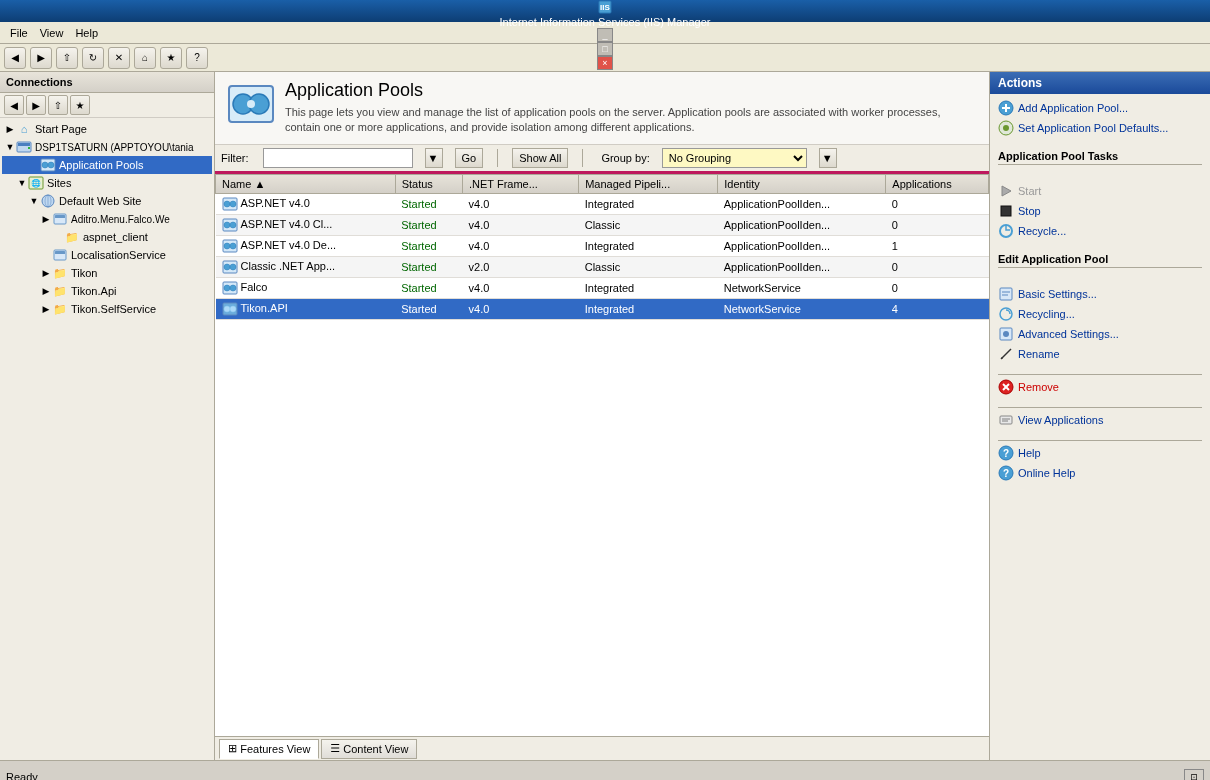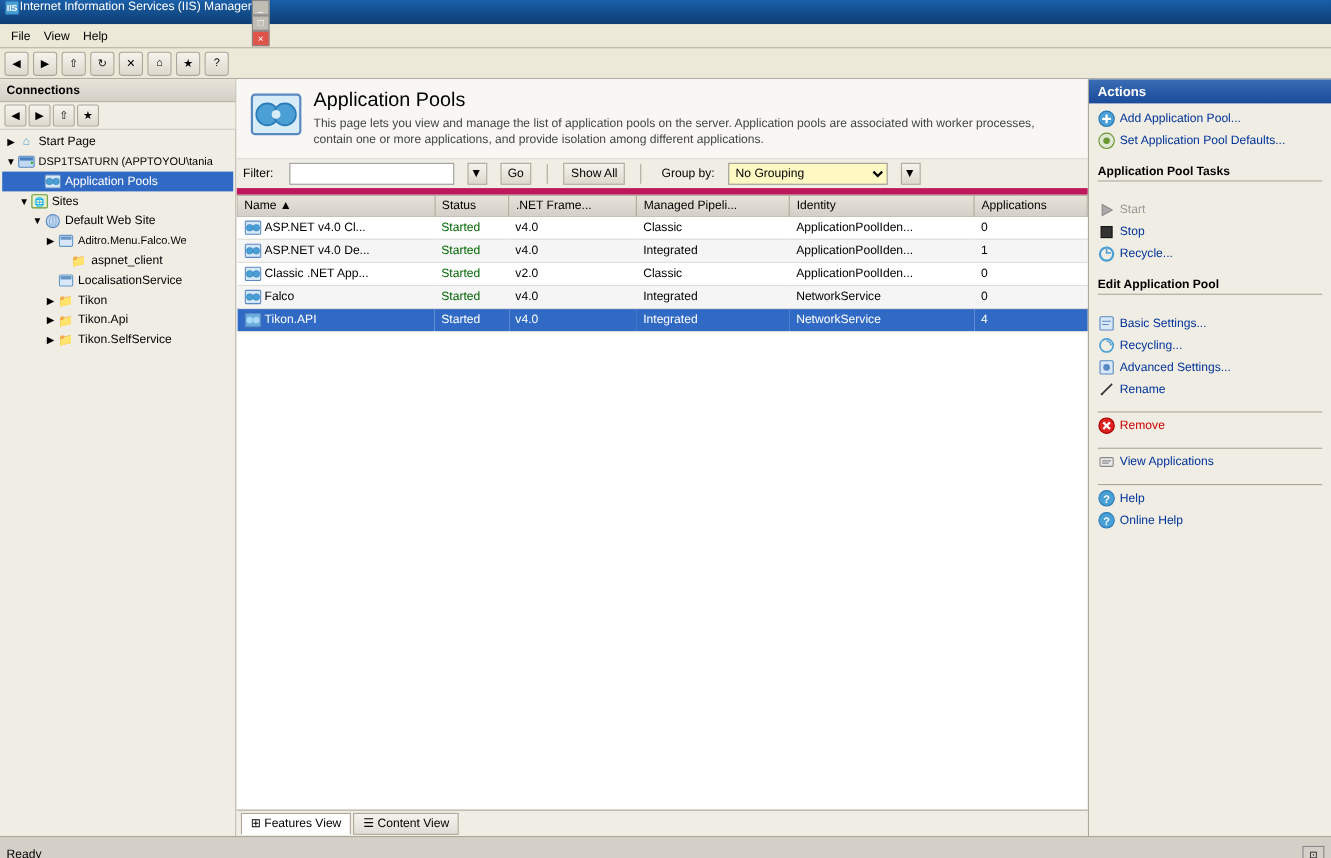--- a/index.html
+++ b/index.html
@@ -1,19 +1,19 @@
 <!DOCTYPE html>
 <html><head>
   <meta charset="utf-8">
   <style>
     * { margin: 0; padding: 0; box-sizing: border-box; }
     body { font-family: 'Segoe UI', Tahoma, Geneva, Verdana, sans-serif; font-size: 11px; background: #d4d0c8; color: #000; width: 1210px; height: 780px; overflow: hidden; }
 
     
-    #title-bar { background: linear-gradient(to bottom, #1a5fa8, #0d3d73); color: white; height: 22px; display: flex; align-items: flex-start; padding: 0 4px; user-select: none; }
+    #title-bar { background: linear-gradient(to bottom, #1a5fa8, #0d3d73); color: white; height: 22px; display: flex; align-items: center; padding: 0 4px; user-select: none; flex-direction: column; }
     .title-btn { width: 16px; height: 14px; background: #c0bdb5; border: 1px solid #888; font-size: 9px; display: flex; align-items: center; justify-content: center; cursor: pointer; }
 
     
     #menu-bar { background: #ece9d8; border-bottom: 1px solid #aca899; height: 22px; display: flex; align-items: center; padding: 0 4px; }
     .menu-item { padding: 2px 6px; cursor: pointer; font-size: 11px; }
 
     
     #address-bar { background: #ece9d8; border-bottom: 1px solid #aca899; height: 28px; display: flex; align-items: center; padding: 2px 4px; gap: 4px; }
     .nav-btn { width: 22px; height: 22px; background: linear-gradient(to bottom, #f5f3ed, #ddd9ce); border: 1px solid #aca899; border-radius: 3px; display: flex; align-items: center; justify-content: center; cursor: pointer; font-size: 10px; }
     #address-input { flex: 1; height: 20px; border: 1px inset #999; background: white; padding: 0 4px; font-size: 11px; }
@@ -33,21 +33,21 @@
     .tree-expand { width: 12px; height: 12px; display: inline-flex; align-items: center; justify-content: center; font-size: 9px; flex-shrink: 0; }
     .tree-icon { width: 16px; height: 16px; margin-right: 3px; flex-shrink: 0; display: inline-flex; align-items: center; justify-content: center; }
     .tree-label { font-size: 11px; }
 
     
     #content-area { flex: 1; background: white; display: flex; flex-direction: column; overflow: hidden; }
     #content-header { background: #f8f7f4; border-bottom: 1px solid #d0ccc4; padding: 8px 12px; display: flex; align-items: flex-start; gap: 10px; }
     #content-header-icon { width: 48px; height: 48px; display: flex; align-items: center; justify-content: center; }
     #content-header-text h2 { font-size: 18px; font-weight: normal; margin-bottom: 4px; }
     #content-header-text p { font-size: 11px; color: #444; line-height: 1.4; }
-    #content-toolbar { background: #f0ede4; border-bottom: 6px solid #be185d; padding: 3px 6px; display: flex; align-items: center; gap: 12px; }
+    #content-toolbar { background: #f0ede4; border-bottom: 3px solid #be185d; padding: 3px 6px; display: flex; align-items: center; gap: 12px; }
     .toolbar-label { font-size: 11px; margin-right: 2px; }
     .toolbar-input { height: 20px; border: 1px solid #999; padding: 0 4px; font-size: 11px; width: 150px; }
     .toolbar-btn { height: 20px; padding: 0 6px; background: linear-gradient(to bottom, #f5f3ed, #ddd9ce); border: 1px solid #aca899; font-size: 11px; cursor: pointer; display: flex; align-items: center; gap: 2px; }
     .toolbar-sep { width: 1px; background: #aca899; height: 18px; margin: 0 2px; }
     .groupby-label { font-size: 11px; margin-left: 4px; }
     .groupby-select { height: 20px; border: 1px solid #999; padding: 0 2px; font-size: 11px; background: #fef9c3; }
 
     
     #content-table-wrap { flex: 1; overflow: auto; }
     table { width: 100%; border-collapse: collapse; }
@@ -281,20 +281,32 @@
           <tr>
             <th>Name ▲</th>
             <th>Status</th>
             <th>.NET Frame...</th>
             <th>Managed Pipeli...</th>
             <th>Identity</th>
             <th>Applications</th>
           </tr>
         </thead>
         <tbody id="app-pools-tbody">
+        <tr>
+              <td><svg class="pool-svg" viewBox="0 0 16 16" style="vertical-align:middle;margin-right:3px;">
+                  <rect x="1" y="2" width="14" height="12" rx="1" fill="#d4e8f8" stroke="#5a88c0" stroke-width="1"></rect>
+                  <circle cx="5" cy="8" r="3" fill="#4a9fd4" stroke="#2a7ab8" stroke-width="0.5"></circle>
+                  <circle cx="11" cy="8" r="3" fill="#4a9fd4" stroke="#2a7ab8" stroke-width="0.5"></circle>
+                </svg>ASP.NET v4.0</td>
+              <td class="status-started">Started</td>
+              <td>v4.0</td>
+              <td>Integrated</td>
+              <td>ApplicationPoolIden...</td>
+              <td>0</td>
+            </tr>
             <tr>
               <td><svg class="pool-svg" viewBox="0 0 16 16" style="vertical-align:middle;margin-right:3px;">
                   <rect x="1" y="2" width="14" height="12" rx="1" fill="#d4e8f8" stroke="#5a88c0" stroke-width="1"></rect>
                   <circle cx="5" cy="8" r="3" fill="#4a9fd4" stroke="#2a7ab8" stroke-width="0.5"></circle>
                   <circle cx="11" cy="8" r="3" fill="#4a9fd4" stroke="#2a7ab8" stroke-width="0.5"></circle>
                 </svg>ASP.NET v4.0 Cl...</td>
               <td class="status-started">Started</td>
               <td>v4.0</td>
               <td>Classic</td>
               <td>ApplicationPoolIden...</td>

